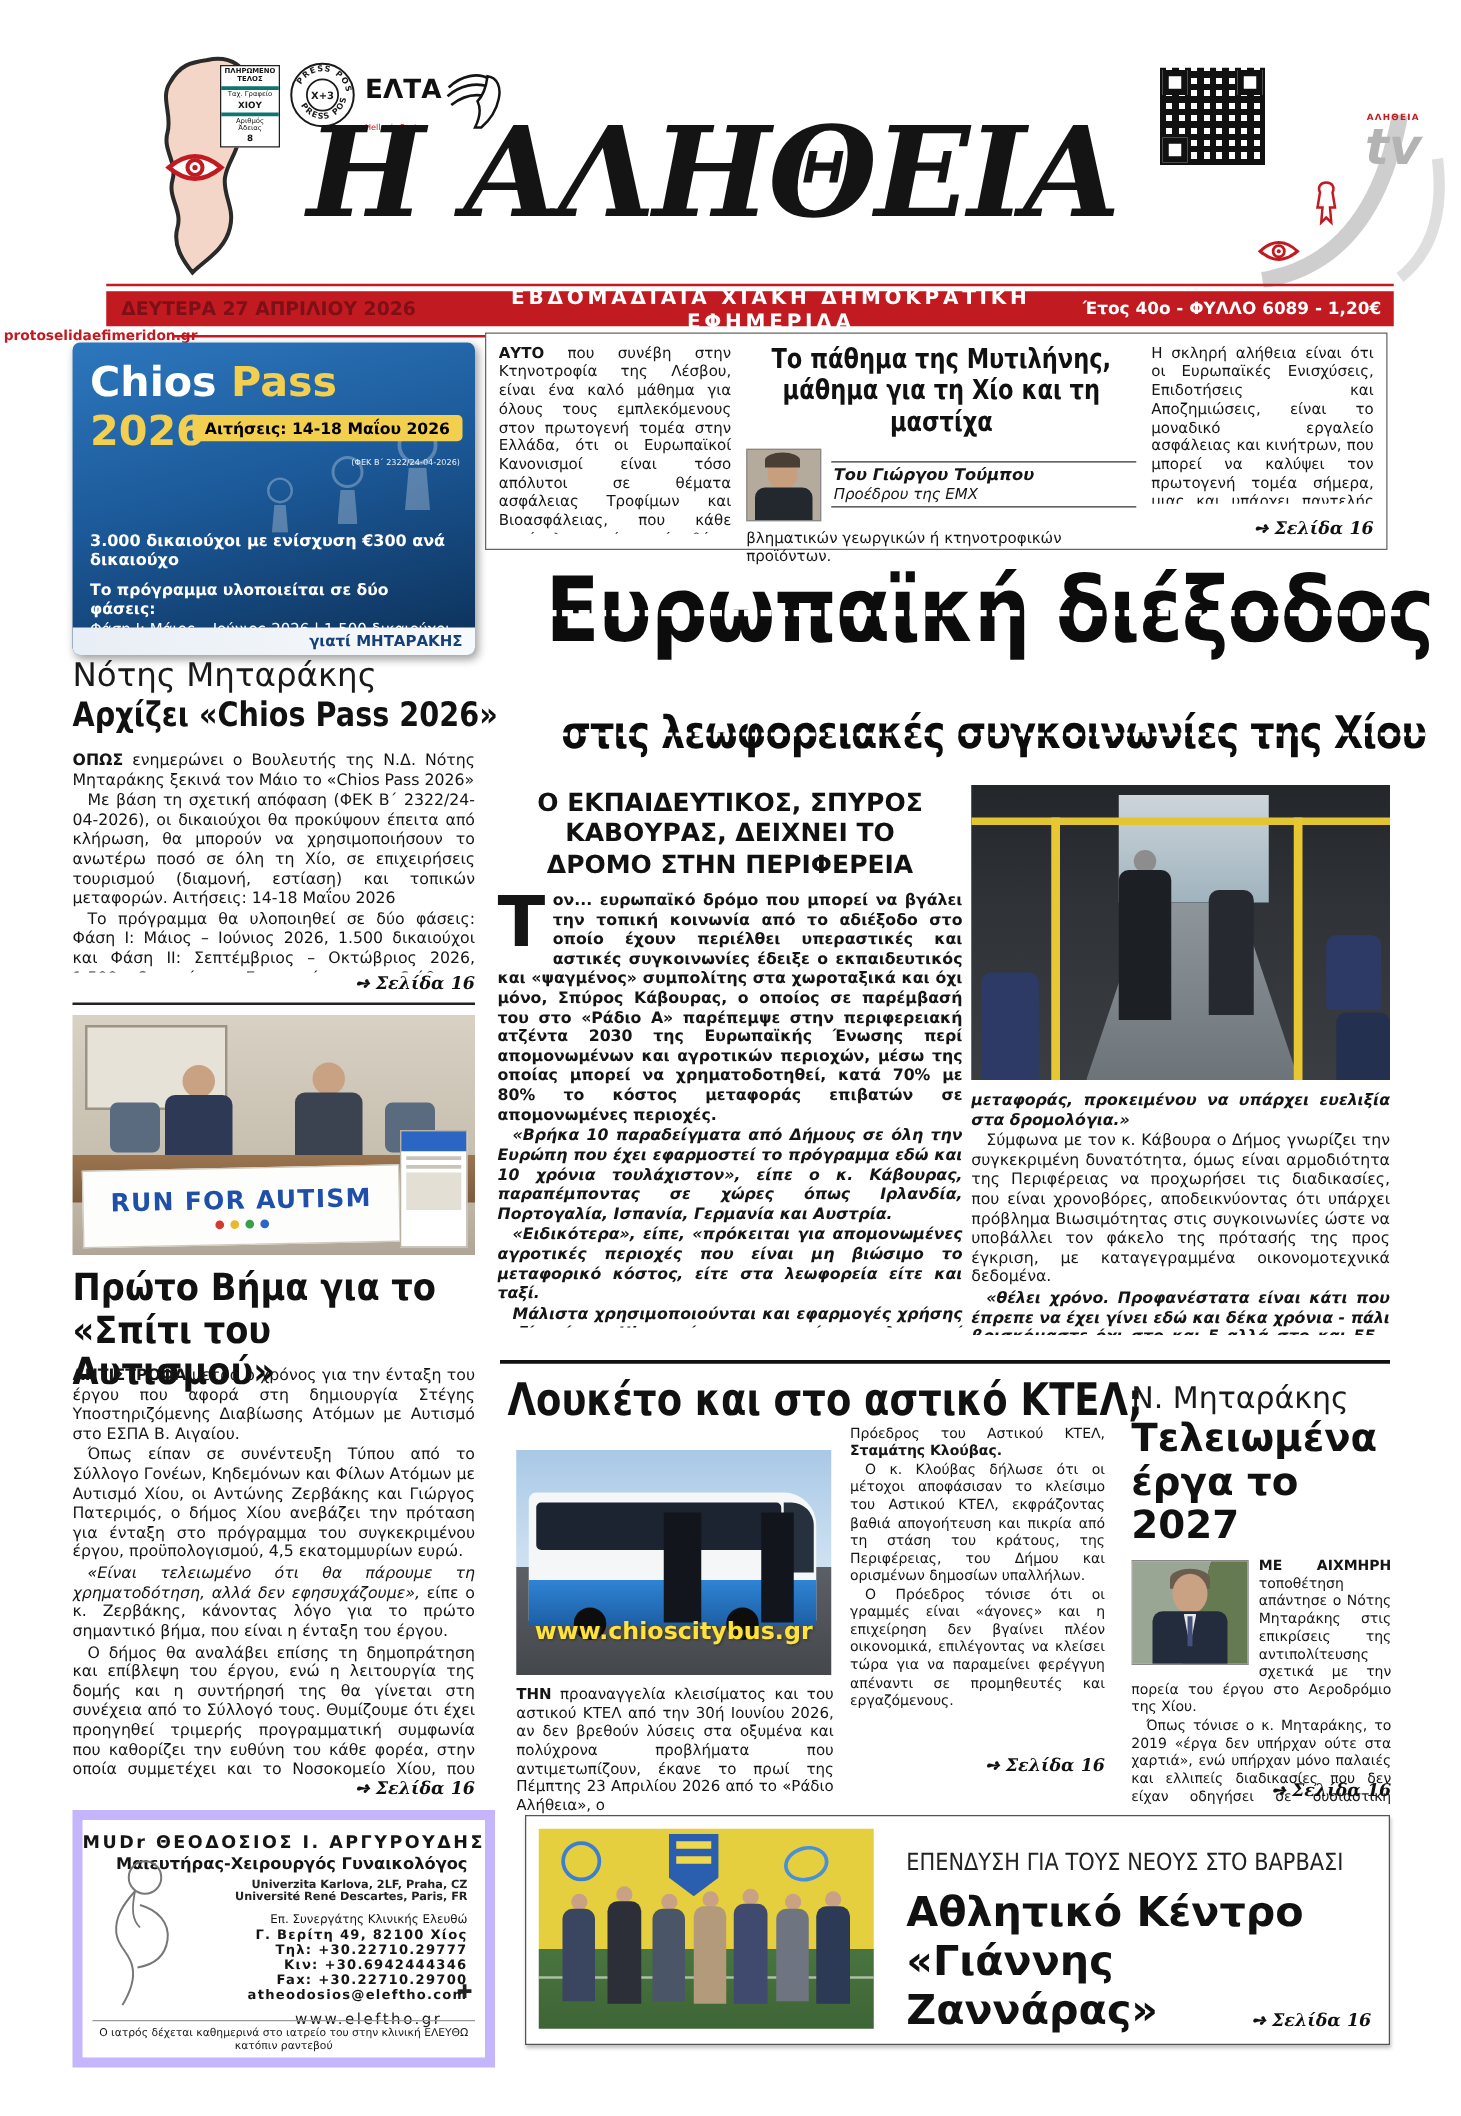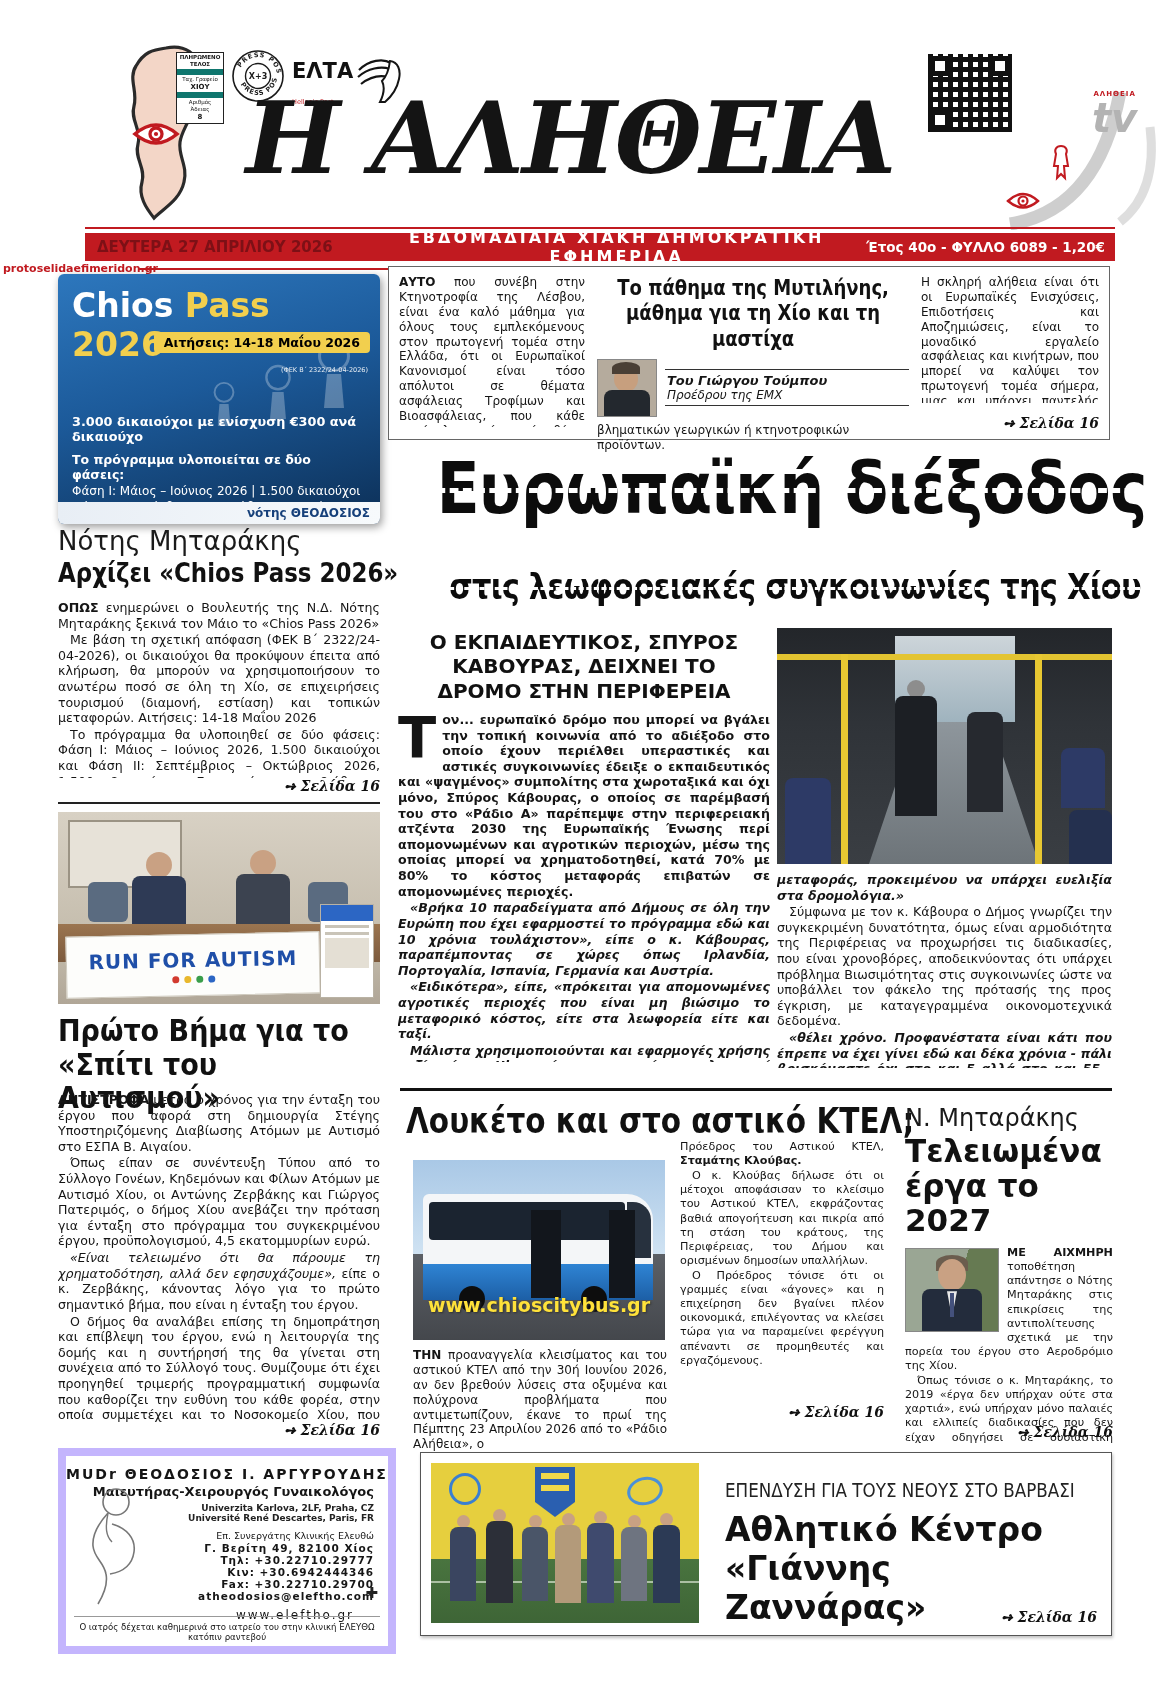--- a/index.html
+++ b/index.html
@@ -8,21 +8,21 @@
   .abs{position:absolute;}
   .just{text-align:justify;}
   .nowrap{white-space:nowrap;}
   .b{font-weight:bold;}
   .i{font-style:italic;}
 
   
   .masthead-title{font-family:"DejaVu Serif",serif;font-style:italic;font-weight:bold;
     font-size:100px;letter-spacing:-2px;color:#141414;text-align:center;line-height:1;}
   .stampbox{border:1.5px solid #222;background:#fff;font-size:5.5px;text-align:center;line-height:1.25;}
-  .stampbox .row{border-bottom:6px solid #0f766e;padding:1px 2px;}
+  .stampbox .row{border-bottom:3px solid #0f766e;padding:1px 2px;}
   .stampbox .row:last-child{border-bottom:none;}
   .presspost circle{fill:none;stroke:#1a1a1a;}
   .presspost text{fill:#1a1a1a;font-family:"DejaVu Sans",sans-serif;}
   .elta-name{font-size:21px;font-weight:bold;color:#111;line-height:1;}
   .elta-sub{font-size:6.5px;color:#c11a20;font-weight:normal;margin-top:16px;}
   .qr{background:
       repeating-linear-gradient(0deg,#111 0 5px,transparent 5px 10px),
       repeating-linear-gradient(90deg,#111 0 5px,#fff 5px 10px);
       outline:4px solid #fff;}
   .qr .finder{position:absolute;width:20px;height:20px;border:5px solid #111;background:#fff;box-sizing:border-box;}
@@ -51,21 +51,21 @@
   .dropcap{float:left;font-size:56px;line-height:.82;font-weight:bold;padding:4px 6px 0 0;}
 
   
   .adchios{background:linear-gradient(165deg,#2d77bd 0%,#1c5a9a 45%,#0c2f56 100%);
     border-radius:6px;box-shadow:2px 3px 8px rgba(0,0,0,.4);color:#fff;overflow:hidden;}
   .adchios .ttl{font-size:33px;font-weight:bold;padding:12px 14px 0 14px;}
   .adchios .ttl .y{color:#f2cf4e;}
   .adchios .fek{font-size:6.5px;text-align:right;padding:2px 12px 0 0;opacity:.9;}
   .adchios .badge{background:#f2cf4e;color:#000000;font-weight:bold;font-size:12.5px;
      border-radius:4px;padding:3px 10px;position:absolute;right:10px;top:58px;}
-  .adchios .benefit{font-size:12.8px;font-weight:bold;margin:40px 14px 8px 14px;}
+  .adchios .benefit{font-size:12.8px;font-weight:bold;margin:52px 14px 8px 14px;}
   .adchios .ph-t{font-size:12.5px;font-weight:bold;margin:0 14px;}
   .adchios .ph{font-size:12px;margin:2px 14px;}
   .adchios .sigband{position:absolute;left:0;right:0;bottom:0;height:22px;
      background:linear-gradient(90deg,#e8eef5,#f7fafc);display:flex;align-items:center;justify-content:flex-end;}
   .adchios .sig{color:#16407a;font-weight:bold;font-size:12px;padding-right:10px;}
   .mill{position:absolute;opacity:.28;}
   .mill .cap{width:26px;height:26px;border:3px solid #fff;border-radius:50%;position:relative;}
   .mill .tower{width:20px;height:34px;background:#fff;margin:2px auto 0;clip-path:polygon(15% 0,85% 0,100% 100%,0 100%);}
 
   
@@ -187,21 +187,21 @@
       </div>
     <div class="ttl"><span>Chios </span><span class="y">Pass 2026</span></div>
     <div class="fek">(ΦΕΚ Β΄ 2322/24-04-2026)</div>
     <div class="badge">Αιτήσεις: 14-18 Μαΐου 2026</div>
     <div class="benefit">3.000 δικαιούχοι με ενίσχυση €300 ανά δικαιούχο</div>
     <div class="ph-t">Το πρόγραμμα υλοποιείται σε δύο φάσεις:</div>
     <div class="ph">Φάση Ι: Μάιος – Ιούνιος 2026 | 1.500 δικαιούχοι</div>
     <div class="ph">Φάση ΙΙ: Σεπτέμβριος – Οκτώβριος 2026 | 1.500 δικαιούχοι</div>
 
     <div class="sigband">
-      <span class="sig">νότης ΘΕΟΔΟΣΙΟΣ</span>
+      <span class="sig">γιατί ΜΗΤΑΡΑΚΗΣ</span>
     </div>
   </div>
 
   <div class="abs kicker" style="left:58px;top:526px;">Νότης Μηταράκης</div>
   <div class="abs hl nowrap" style="left:58px;top:558px;font-size:27px;transform:scaleX(.85);transform-origin:left top;">Αρχίζει «Chios Pass 2026»</div>
   <div class="abs body13 just" style="left:58px;top:600px;width:322px;height:178px;overflow:hidden;">
     <p class="nin"><span class="lead">ΟΠΩΣ</span><span> ενημερώνει ο Βουλευτής της Ν.Δ. Νότης Μηταράκης ξεκινά τον Μάιο το «Chios Pass 2026»</span></p>
     <p>Με βάση τη σχετική απόφαση (ΦΕΚ Β΄ 2322/24-04-2026), οι δικαιούχοι θα προκύψουν έπειτα από κλήρωση, θα μπορούν να χρησιμοποιήσουν το ανωτέρω ποσό σε όλη τη Χίο, σε επιχειρήσεις τουρισμού (διαμονή, εστίαση) και τοπικών μεταφορών. Αιτήσεις: 14-18 Μαΐου 2026</p>
     <p>Το πρόγραμμα θα υλοποιηθεί σε δύο φάσεις: Φάση Ι: Μάιος – Ιούνιος 2026, 1.500 δικαιούχοι και Φάση ΙΙ: Σεπτέμβριος – Οκτώβριος 2026, 1.500 δικαιούχοι. Σε περίπτωση αδιάθετων υπολοίπων στην Φάση Ι, προβλέπεται μεταφορά τους στη Φάση ΙΙ.</p>
   </div>

